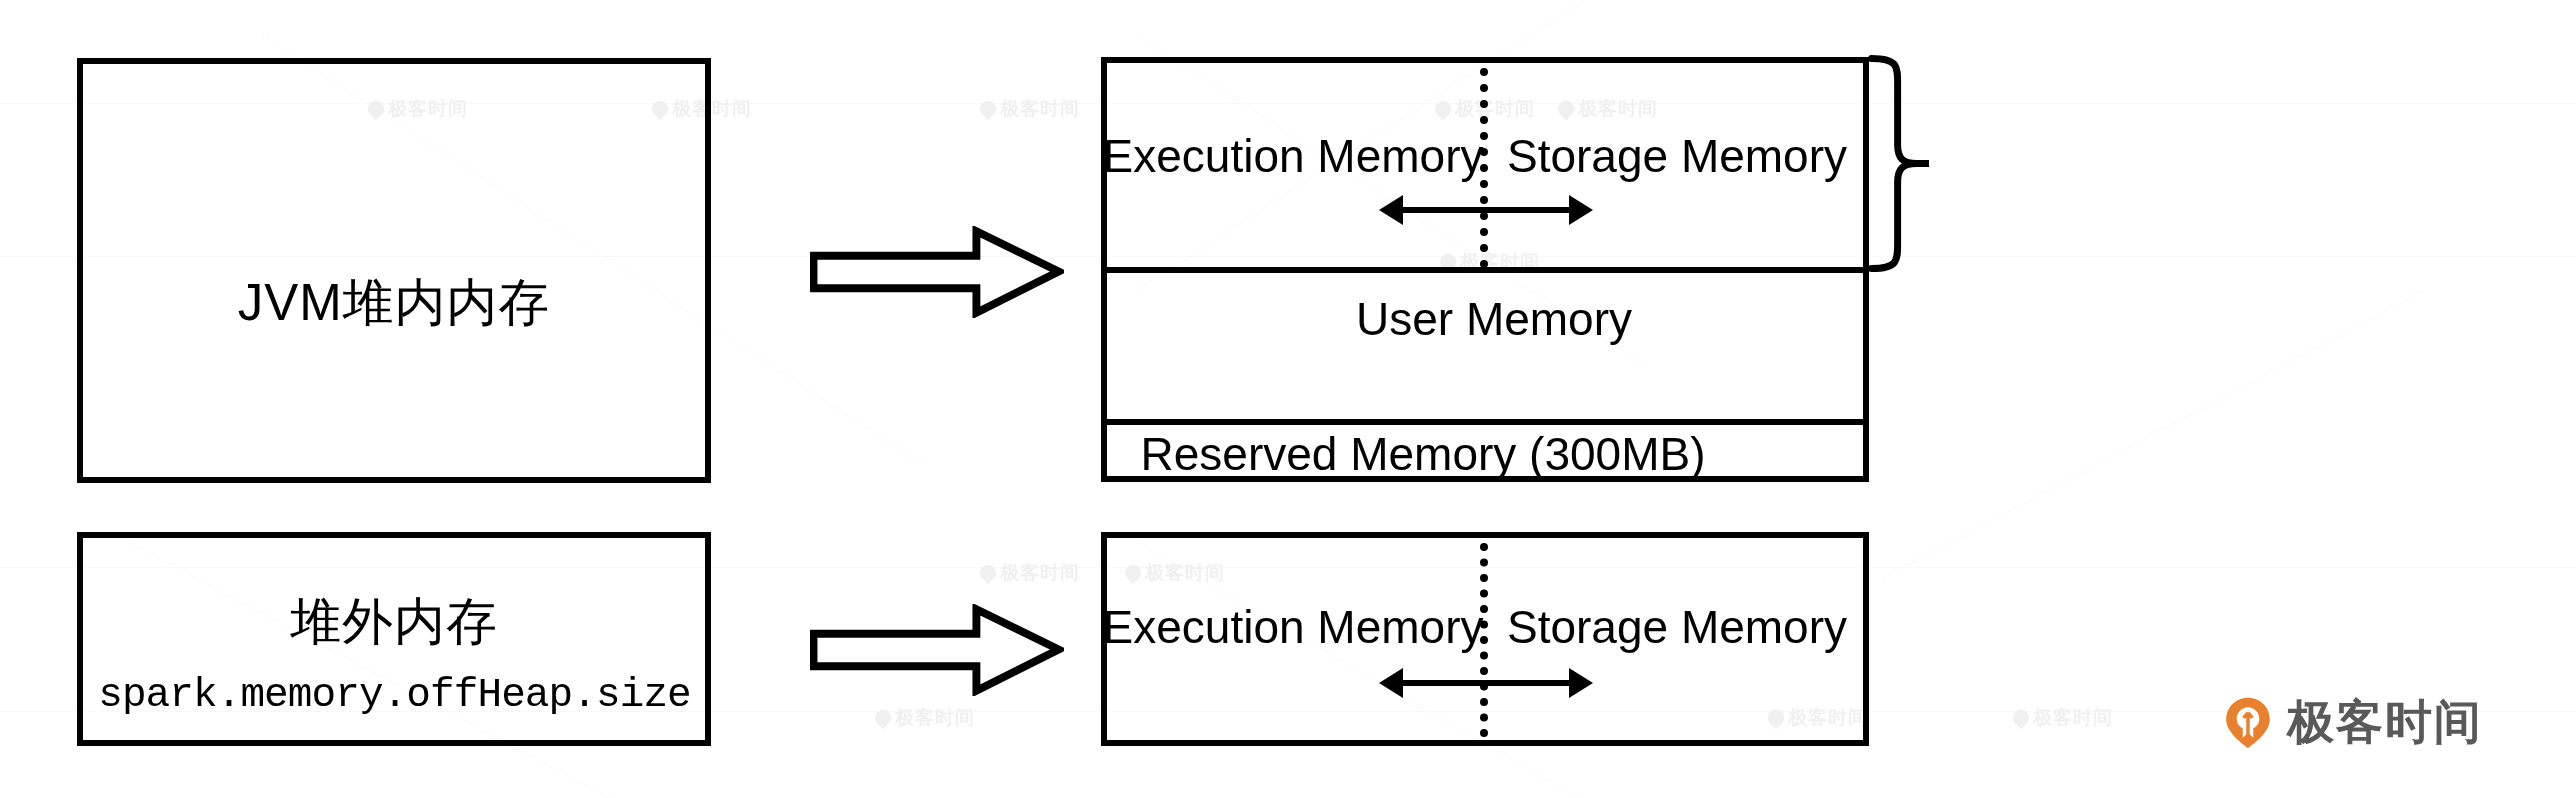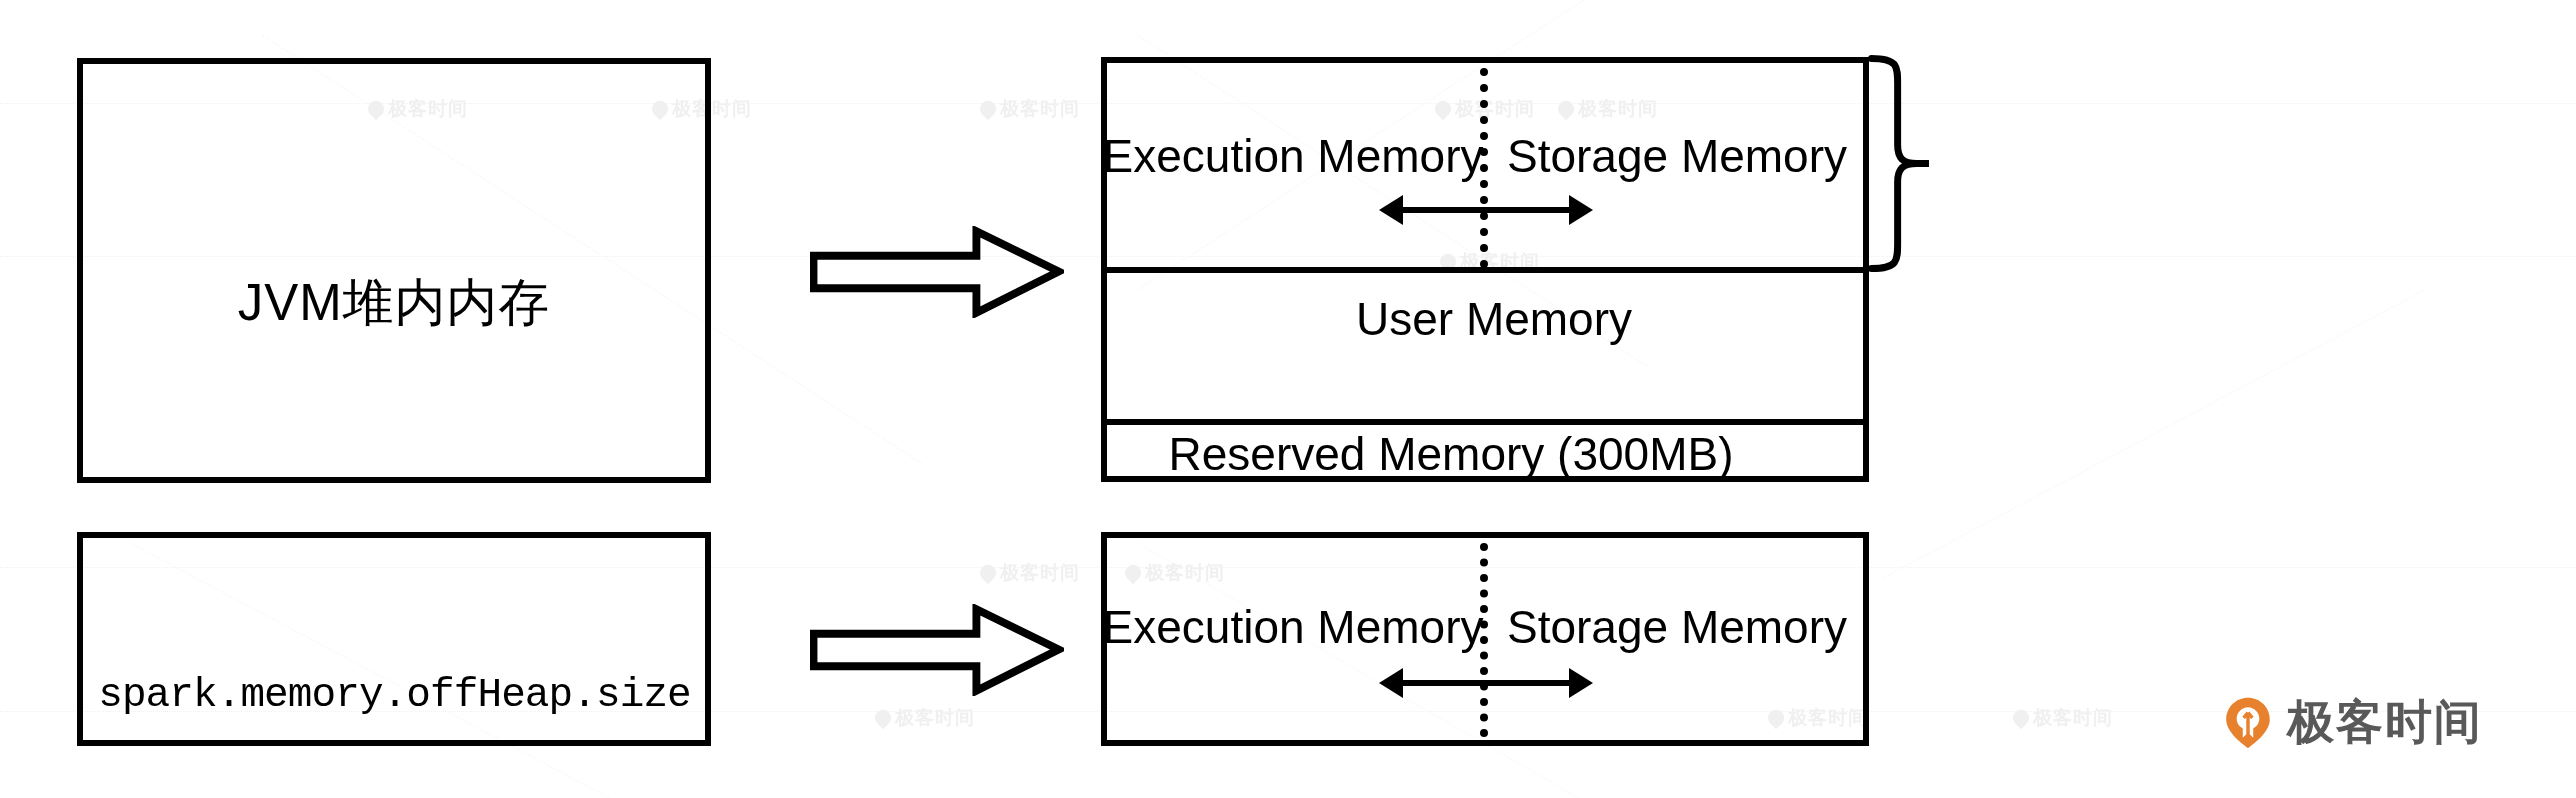--- a/index.html
+++ b/index.html
@@ -110,33 +110,34 @@
       <div class="ah r"></div>
     </div>
   </div>
   <div class="seg-line" style="left:1101px;top:267px;width:768px;"></div>
 
   <div class="seg" style="left:1101px;top:273px;width:768px;height:149px;margin-left:9px;">
     <div class="lbl sans-lg" style="left:0;top:19px;width:768px;">User Memory</div>
   </div>
   <div class="seg-line" style="left:1101px;top:419px;width:768px;"></div>
 
-  <div class="seg" style="left:1067px;top:425px;width:644px;height:56px;">
+  <div class="seg" style="left:1039px;top:425px;width:644px;height:56px;">
     <div class="lbl sans-lg" style="left:0;top:1.8px;width:768px;">Reserved Memory (300MB)</div>
   </div>
 
   <div class="brace" style="left:1868px;top:54px;width:61px;height:219px;">
     <svg width="61" height="219" viewBox="0 0 70 250" preserveAspectRatio="none">
       <path d="M4,5 C34,5 34,14 34,34 L34,104 C34,119 40,125 56,125 C40,125 34,131 34,146
                L34,216 C34,236 34,245 4,245" fill="none" stroke="#000" stroke-width="8" stroke-linecap="round" stroke-linejoin="round"></path>
       <path d="M56,125 L70,125" fill="none" stroke="#000" stroke-width="8" stroke-linecap="round"></path>
     </svg>
   </div>
 
   <div class="box" style="left:77px;top:532px;width:634px;height:214px;"></div>
+  <div class="lbl cn-title" style="left:77px;top:588px;width:634px;">堆外内存</div>
   <div class="lbl mono" style="left:53px;top:672px;width:683px;">spark.memory.offHeap.size</div>
 
   <div class="blockarrow" style="left:810px;top:604px;width:254px;height:92px;">
     <svg width="254" height="92" viewBox="0 0 290 105">
       <path d="M4,34 L190,34 L190,6 L284,52 L190,99 L190,71 L4,71 Z" fill="none" stroke="#000" stroke-width="9" stroke-linejoin="miter"></path>
     </svg>
   </div>
 
   <div class="box" style="left:1101px;top:532px;width:768px;height:214px;"></div>
   <div class="seg" style="left:1101px;top:532px;width:768px;height:214px;">

